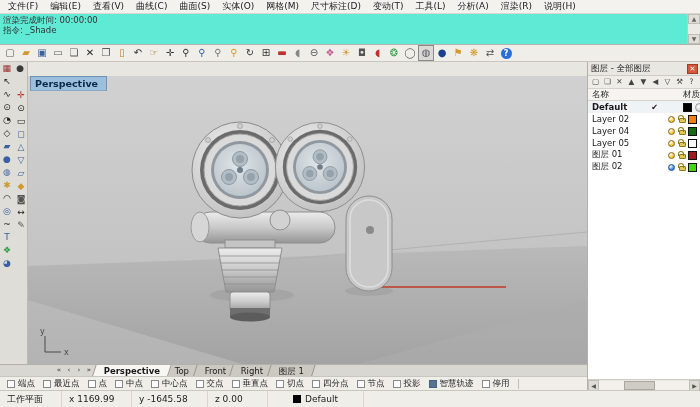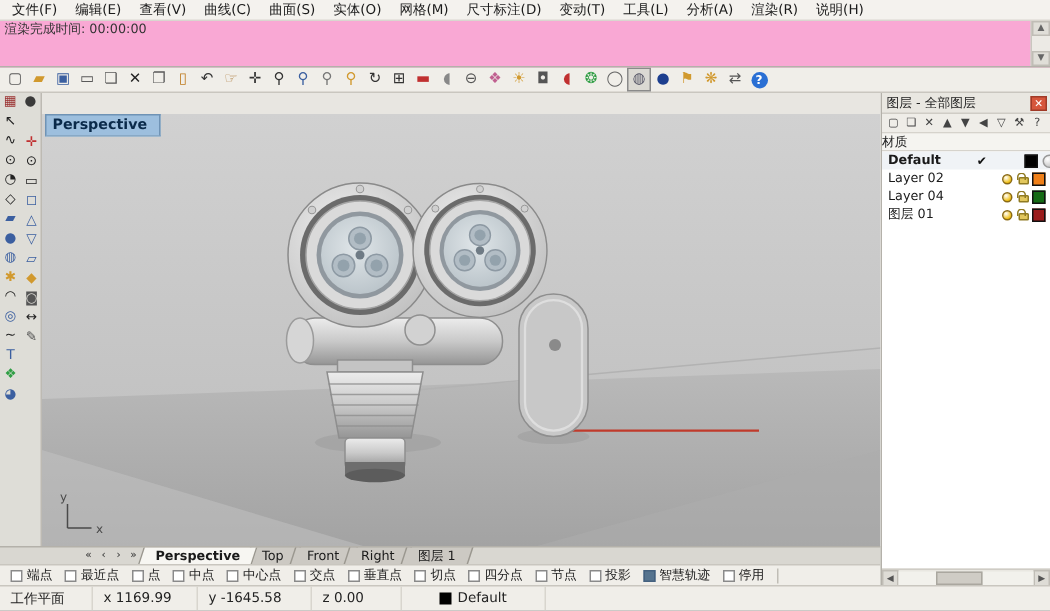--- a/index.html
+++ b/index.html
@@ -4,21 +4,21 @@
 <style>
   *{box-sizing:border-box;margin:0;padding:0}
   body{margin:0;background:#888;font-family:"DejaVu Sans",sans-serif}
   .root{position:relative;width:700px;height:407px;overflow:hidden;background:#f0eee9;font-size:9px;color:#1a1a1a}
 
   
   .menubar{height:14px;display:flex;align-items:center;padding-left:2px;background:#f4f2ee;border-bottom:1px solid #d9d6cf;white-space:nowrap}
   .menu-item{padding:0 6px;font-size:9px;cursor:default}
 
   
-  .cmdarea{height:31px;background:#f9a8d4;border-bottom:1px solid #b4b1aa;position:relative;padding:1px 16px 0 3px;overflow:hidden}
+  .cmdarea{height:31px;background:#5eead4;border-bottom:1px solid #b4b1aa;position:relative;padding:1px 16px 0 3px;overflow:hidden}
   .cmd-line{font-size:8.5px;line-height:10px;color:#333;white-space:nowrap}
   .cmd-prompt{font-size:8.5px;line-height:10px;font-weight:bold;color:#000;white-space:nowrap}
   .cursor{font-weight:normal;margin-left:2px}
   .cmd-scroll{position:absolute;right:0;top:0;width:13px;height:100%;background:#eceae5;border-left:1px solid #c9c6bf;display:flex;flex-direction:column;justify-content:space-between;align-items:center;font-size:6px;color:#666}
   .sarr{display:block;width:100%;text-align:center;background:#e0ded8;border:1px solid #c0bdb6;line-height:8px}
 
   
   .toolbar{height:17px;display:flex;align-items:center;gap:0;padding-left:2px;background:#f0eeे9;background:#f0eee9;border-bottom:1px solid #c9c6bf}
   .tbtn{width:16px;height:16px;display:flex;align-items:center;justify-content:center;border:1px solid transparent;cursor:default}
   .tbtn.pressed{border:1px solid #8a8a8a;background:#dbd9d3}
@@ -111,20 +111,21 @@
       <span class="menu-item">变动(T)</span>
       <span class="menu-item">工具(L)</span>
       <span class="menu-item">分析(A)</span>
       <span class="menu-item">渲染(R)</span>
       <span class="menu-item">说明(H)</span>
     </div>
 
   <div class="cmdarea">
     <div id="cmdhist">
         <div class="cmd-line">渲染完成时间: 00:00:00</div>
+        <div class="cmd-line">指令: _Shade</div>
       </div>
     <div class="cmd-scroll">
       <span class="sarr">▲</span>
       <span class="sarr">▼</span>
     </div>
   </div>
 
   <div class="toolbar" id="toolbar">
       <div class="tbtn">
         <span class="g" style="color: rgb(90, 90, 90);">▢</span>
@@ -429,20 +430,21 @@
           <span class="ptbtn">❏</span>
           <span class="ptbtn">✕</span>
           <span class="ptbtn">▲</span>
           <span class="ptbtn">▼</span>
           <span class="ptbtn">◀</span>
           <span class="ptbtn">▽</span>
           <span class="ptbtn">⚒</span>
           <span class="ptbtn">?</span>
         </div>
       <div class="panel-header">
+        <span class="ph-name">名称</span>
         <span class="ph-mat">材质</span>
       </div>
       <div class="panel-list" id="layerlist">
           <div class="layer-row current">
             <span class="lr-name">Default</span>
             <span class="lr-check">✔</span>
             <span class="lr-bulb"></span>
             <span class="lr-lock"></span>
             <span class="lr-swatch" style="background: rgb(0, 0, 0);"></span>
             <span class="lr-mat"></span>
@@ -463,29 +465,51 @@
             <span class="lr-check"></span>
             <span class="lr-bulb">
               <i style="background: radial-gradient(circle at 35% 30%, rgb(255, 255, 255) 0%, rgb(240, 192, 25) 70%); border-color: rgb(138, 106, 21);"></i>
             </span>
             <span class="lr-lock">
               <i></i>
             </span>
             <span class="lr-swatch" style="background: rgb(21, 107, 21);"></span>
           </div>
           <div class="layer-row">
+            <span class="lr-name">Layer 05</span>
+            <span class="lr-check"></span>
+            <span class="lr-bulb">
+              <i style="background: radial-gradient(circle at 35% 30%, rgb(255, 255, 255) 0%, rgb(240, 192, 25) 70%); border-color: rgb(138, 106, 21);"></i>
+            </span>
+            <span class="lr-lock">
+              <i></i>
+            </span>
+            <span class="lr-swatch" style="background: rgb(250, 250, 250);"></span>
+          </div>
+          <div class="layer-row">
             <span class="lr-name">图层 01</span>
             <span class="lr-check"></span>
             <span class="lr-bulb">
               <i style="background: radial-gradient(circle at 35% 30%, rgb(255, 255, 255) 0%, rgb(240, 192, 25) 70%); border-color: rgb(138, 106, 21);"></i>
             </span>
             <span class="lr-lock">
               <i></i>
             </span>
             <span class="lr-swatch" style="background: rgb(155, 28, 28);"></span>
+          </div>
+          <div class="layer-row">
+            <span class="lr-name">图层 02</span>
+            <span class="lr-check"></span>
+            <span class="lr-bulb">
+              <i style="background: radial-gradient(circle at 35% 30%, rgb(255, 255, 255) 0%, rgb(46, 123, 214) 70%); border-color: rgb(29, 79, 143);"></i>
+            </span>
+            <span class="lr-lock">
+              <i></i>
+            </span>
+            <span class="lr-swatch" style="background: rgb(70, 213, 26);"></span>
           </div>
         </div>
       <div class="panel-hscroll">
         <span class="harr">◀</span>
         <div class="htrack">
             <div class="hthumb"></div>
           </div>
         <span class="harr">▶</span>
       </div>
     </div>

